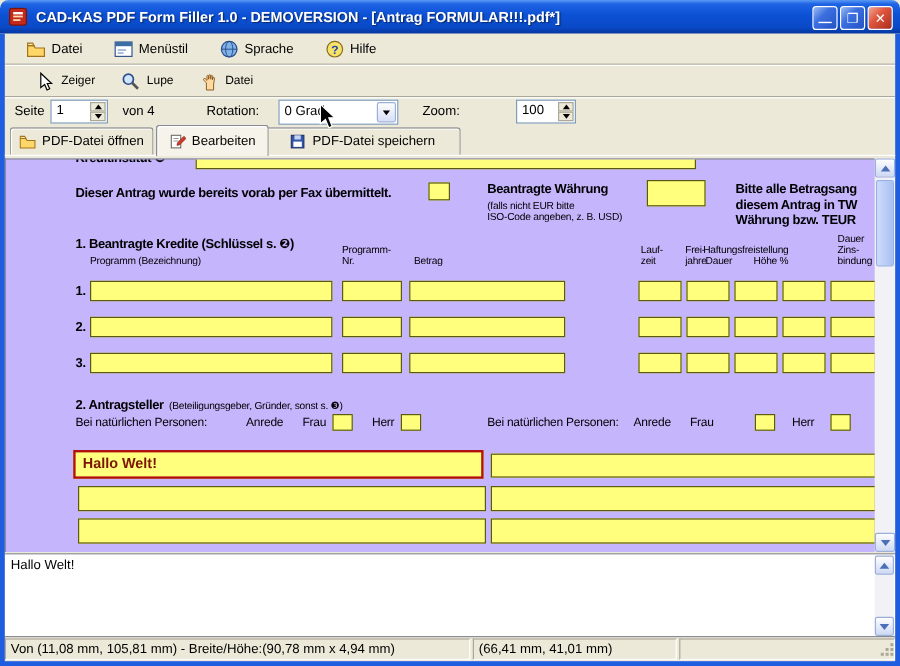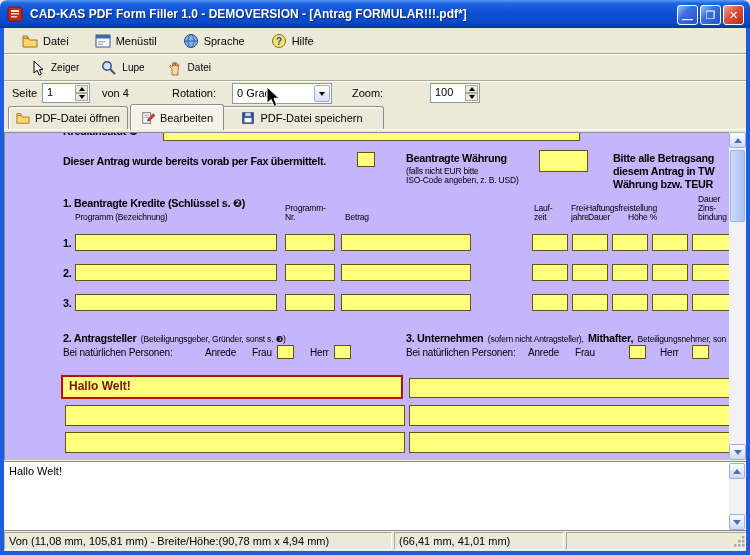--- a/index.html
+++ b/index.html
@@ -281,26 +281,20 @@
       <span class="b11" style="position:static">2. Antragsteller</span>
       <span class="t9" style="position:static">(Beteiligungsgeber, Gründer, sonst s. ❸)</span>
     </div>
     <div class="t10" style="left:58px;top:214px">Bei natürlichen Personen:</div>
     <div class="t10" style="left:200px;top:214px">Anrede</div>
     <div class="t10" style="left:247px;top:214px">Frau</div>
     <div class="f" style="left:272px;top:212px;width:17px;height:14px"></div>
     <div class="t10" style="left:305px;top:214px">Herr</div>
     <div class="f" style="left:329px;top:212px;width:17px;height:14px"></div>
 
-    <div class="abs" style="left:401px;top:195px;width:324px;white-space:nowrap;overflow:hidden">
-      <span class="b11" style="position:static">3. Unternehmen</span>
-      <span class="t9" style="position:static">(sofern nicht Antragsteller),</span>
-      <span class="b11" style="position:static">Mithafter,</span>
-      <span class="t9" style="position:static">Beteiligungsnehmer, son</span>
-    </div>
     <div class="t10" style="left:401px;top:214px">Bei natürlichen Personen:</div>
     <div class="t10" style="left:523px;top:214px">Anrede</div>
     <div class="t10" style="left:570px;top:214px">Frau</div>
     <div class="f" style="left:624px;top:212px;width:17px;height:14px"></div>
     <div class="t10" style="left:655px;top:214px">Herr</div>
     <div class="f" style="left:687px;top:212px;width:17px;height:14px"></div>
 
     <div class="fsel" style="left:56px;top:242px;width:342px;height:24px">Hallo Welt!</div>
     <div class="f" style="left:404px;top:245px;width:321px;height:20px"></div>
 

